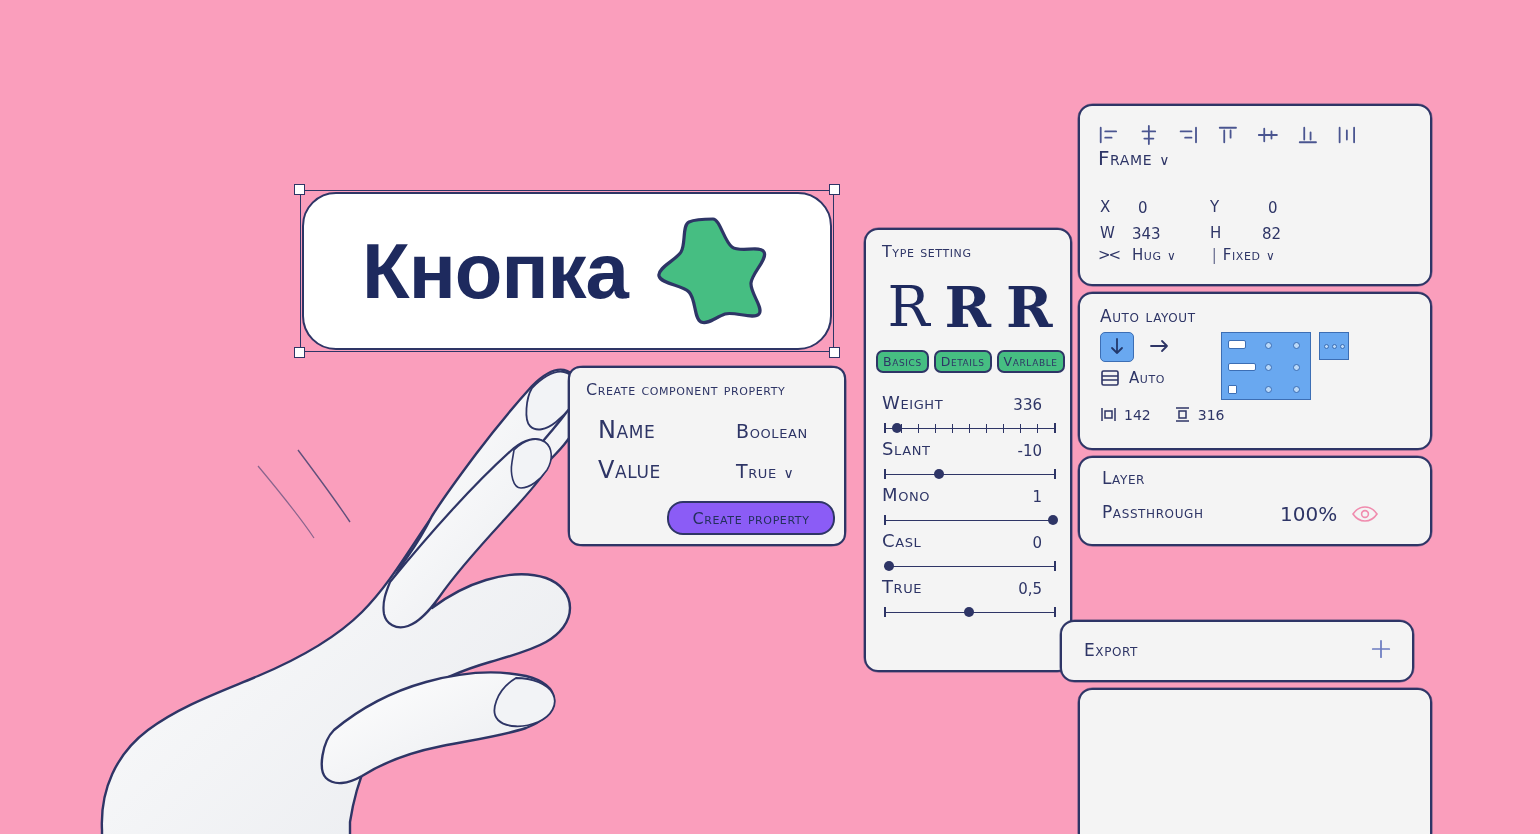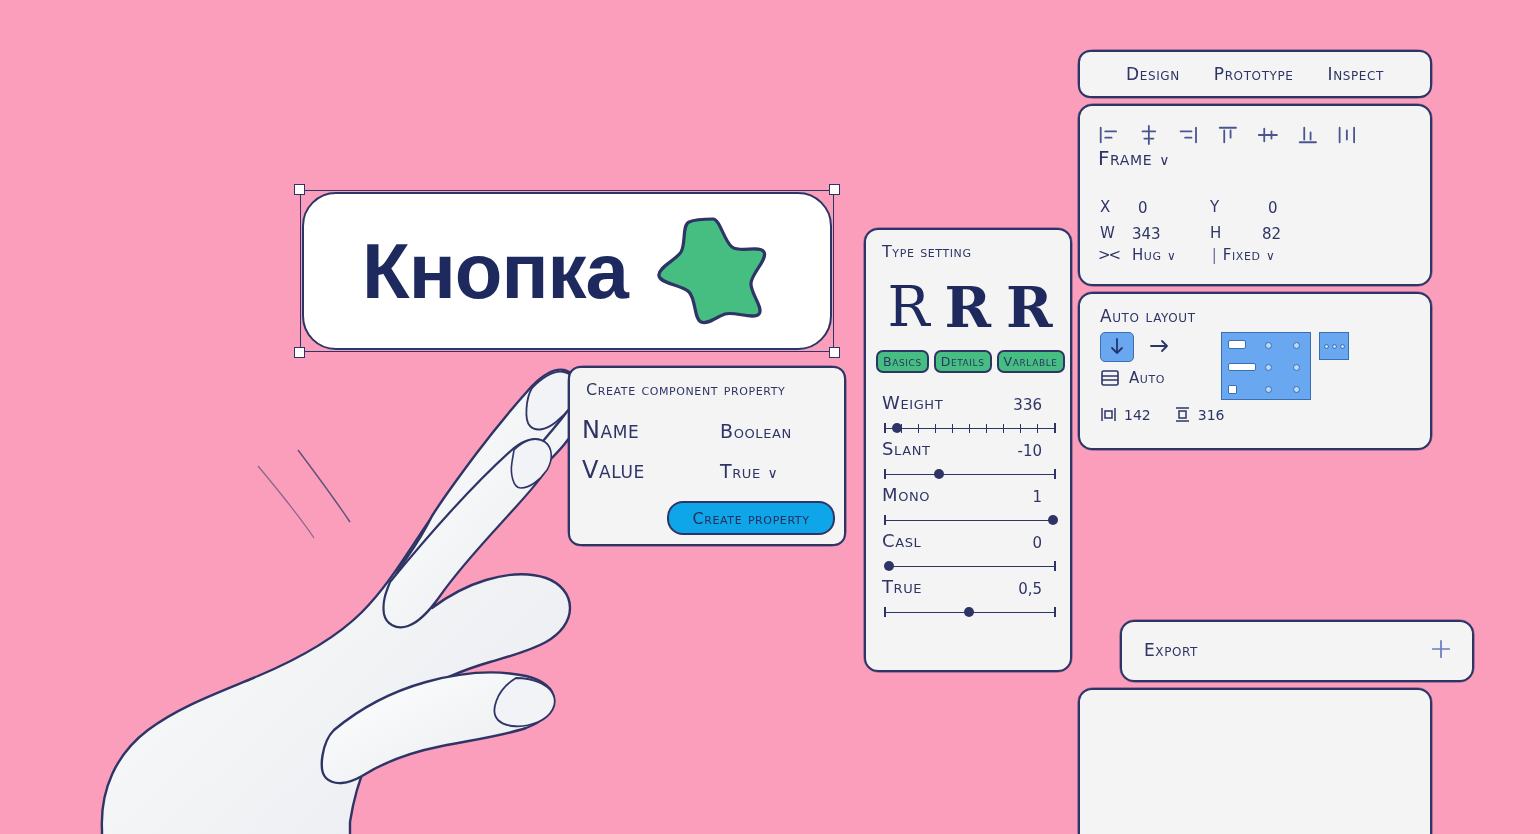--- a/index.html
+++ b/index.html
@@ -53,26 +53,26 @@
   .handle{
     position:absolute;width:11px;height:11px;background:#FFFFFF;
     border:1.6px solid #2E3566;box-sizing:border-box;
   }
   .h-tl{left:-6px;top:-6px;} .h-tr{right:-6px;top:-6px;}
   .h-bl{left:-6px;bottom:-6px;} .h-br{right:-6px;bottom:-6px;}
 
   
   #dlg{left:568px;top:366px;width:278px;height:180px;border-radius:12px;}
   #dlg-title{position:absolute;left:16px;top:12px;font-size:16px;}
-  .dlg-row{position:absolute;left:12px;width:244px;height:34px;}
+  .dlg-row{position:absolute;left:28px;width:244px;height:34px;}
   .dlg-row .k{position:absolute;left:0;top:0;font-size:24px;}
   .dlg-row .v{position:absolute;left:138px;top:4px;font-size:19px;}
   #btn-create{
     position:absolute;left:97px;top:133px;width:168px;height:34px;
-    background:#0ea5e9;border:2px solid #2E3566;border-radius:16px;
+    background:#8b5cf6;border:2px solid #2E3566;border-radius:16px;
     display:flex;align-items:center;justify-content:center;
     box-sizing:border-box;cursor:pointer;
   }
   #btn-create .hl{font-size:16px;color:#23305c;}
 
   
   #type{left:864px;top:228px;width:208px;height:444px;border-radius:14px;}
   #type-title{position:absolute;left:16px;top:12px;font-size:16px;}
   #specimen{position:absolute;left:14px;top:42px;width:180px;height:70px;
     display:flex;align-items:center;justify-content:space-around;}
@@ -127,21 +127,21 @@
     display:flex;align-items:center;justify-content:center;gap:3px;cursor:pointer;}
   #al-more i{width:5px;height:5px;border-radius:50%;background:#BBD9F8;border:1.2px solid #3C6EB4;box-sizing:border-box;}
 
   #layerp{left:1078px;top:456px;width:354px;height:90px;}
   #layer-title{position:absolute;left:22px;top:10px;font-size:17px;}
   #layer-mode{position:absolute;left:22px;top:44px;font-size:17px;}
   #layer-op{position:absolute;left:200px;top:44px;font-size:20px;}
   #layer-eye{position:absolute;left:272px;top:48px;cursor:pointer;}
 
   #effectp{left:1078px;top:552px;width:354px;height:62px;}
-  #exportp{left:1120px;top:620px;width:354px;height:62px;padding-left:40px;}
+  #exportp{left:1060px;top:620px;width:354px;height:62px;padding-left:40px;}
   .sec-title{position:absolute;left:22px;top:18px;font-size:17px;}
   .plus{position:absolute;right:20px;top:16px;width:22px;height:22px;cursor:pointer;}
 
   #emptyp{left:1078px;top:688px;width:354px;height:160px;}
 </style>
 </head>
 <body>
 
 <div id="stage">
 
@@ -313,25 +313,20 @@
       <span class="num s-val">0,5</span>
       <div class="track">
         <div class="line"></div>
         <div class="cap" style="left:0;"></div>
           <div class="cap" style="left:170px;"></div>
         <div class="knob" style="left:80px;"></div>
       </div>
     </div>
   </div>
 
-  <div class="panel" id="tabsbar">
-    <span class="hl">Design</span>
-    <span class="hl">Prototype</span>
-    <span class="hl">Inspect</span>
-  </div>
 
   <div class="panel" id="props">
     <div id="align-row">
       <svg class="align-ic" viewBox="0 0 24 24">
         <path d="M3 4v16M8 8h12M8 15h7" stroke="#4A5590" stroke-width="2" fill="none" stroke-linecap="round"></path>
       </svg>
       <svg class="align-ic" viewBox="0 0 24 24">
         <path d="M12 2v20M5 8h14M7 16h10" stroke="#4A5590" stroke-width="2" fill="none" stroke-linecap="round"></path>
       </svg>
       <svg class="align-ic" viewBox="0 0 24 24">
@@ -426,20 +421,29 @@
       <div class="gdot" style="left:71px;top:53px;"></div>
     </div>
 
     <div id="al-more">
       <i></i>
         <i></i>
         <i></i>
     </div>
   </div>
 
+  <div class="panel" id="layerp">
+    <div class="hl" id="layer-title">Layer</div>
+    <div class="hl" id="layer-mode">Passthrough</div>
+    <div class="num" id="layer-op">100%</div>
+    <svg id="layer-eye" width="26" height="16" viewBox="0 0 26 16">
+      <path d="M1 8 C5 2 9 1 13 1 C17 1 21 2 25 8 C21 14 17 15 13 15 C9 15 5 14 1 8 Z" fill="none" stroke="#F08CAE" stroke-width="1.6"></path>
+      <circle cx="13" cy="8" r="3.4" fill="none" stroke="#F08CAE" stroke-width="1.6"></circle>
+    </svg>
+  </div>
 
 
   <div class="panel" id="exportp">
     <div class="hl sec-title">Export</div>
     <svg class="plus" viewBox="0 0 24 24">
       <path d="M12 3v18M3 12h18" stroke="#6B7BC0" stroke-width="1.9" stroke-linecap="round"></path>
     </svg>
   </div>
 
   <div class="panel" id="emptyp"></div>

